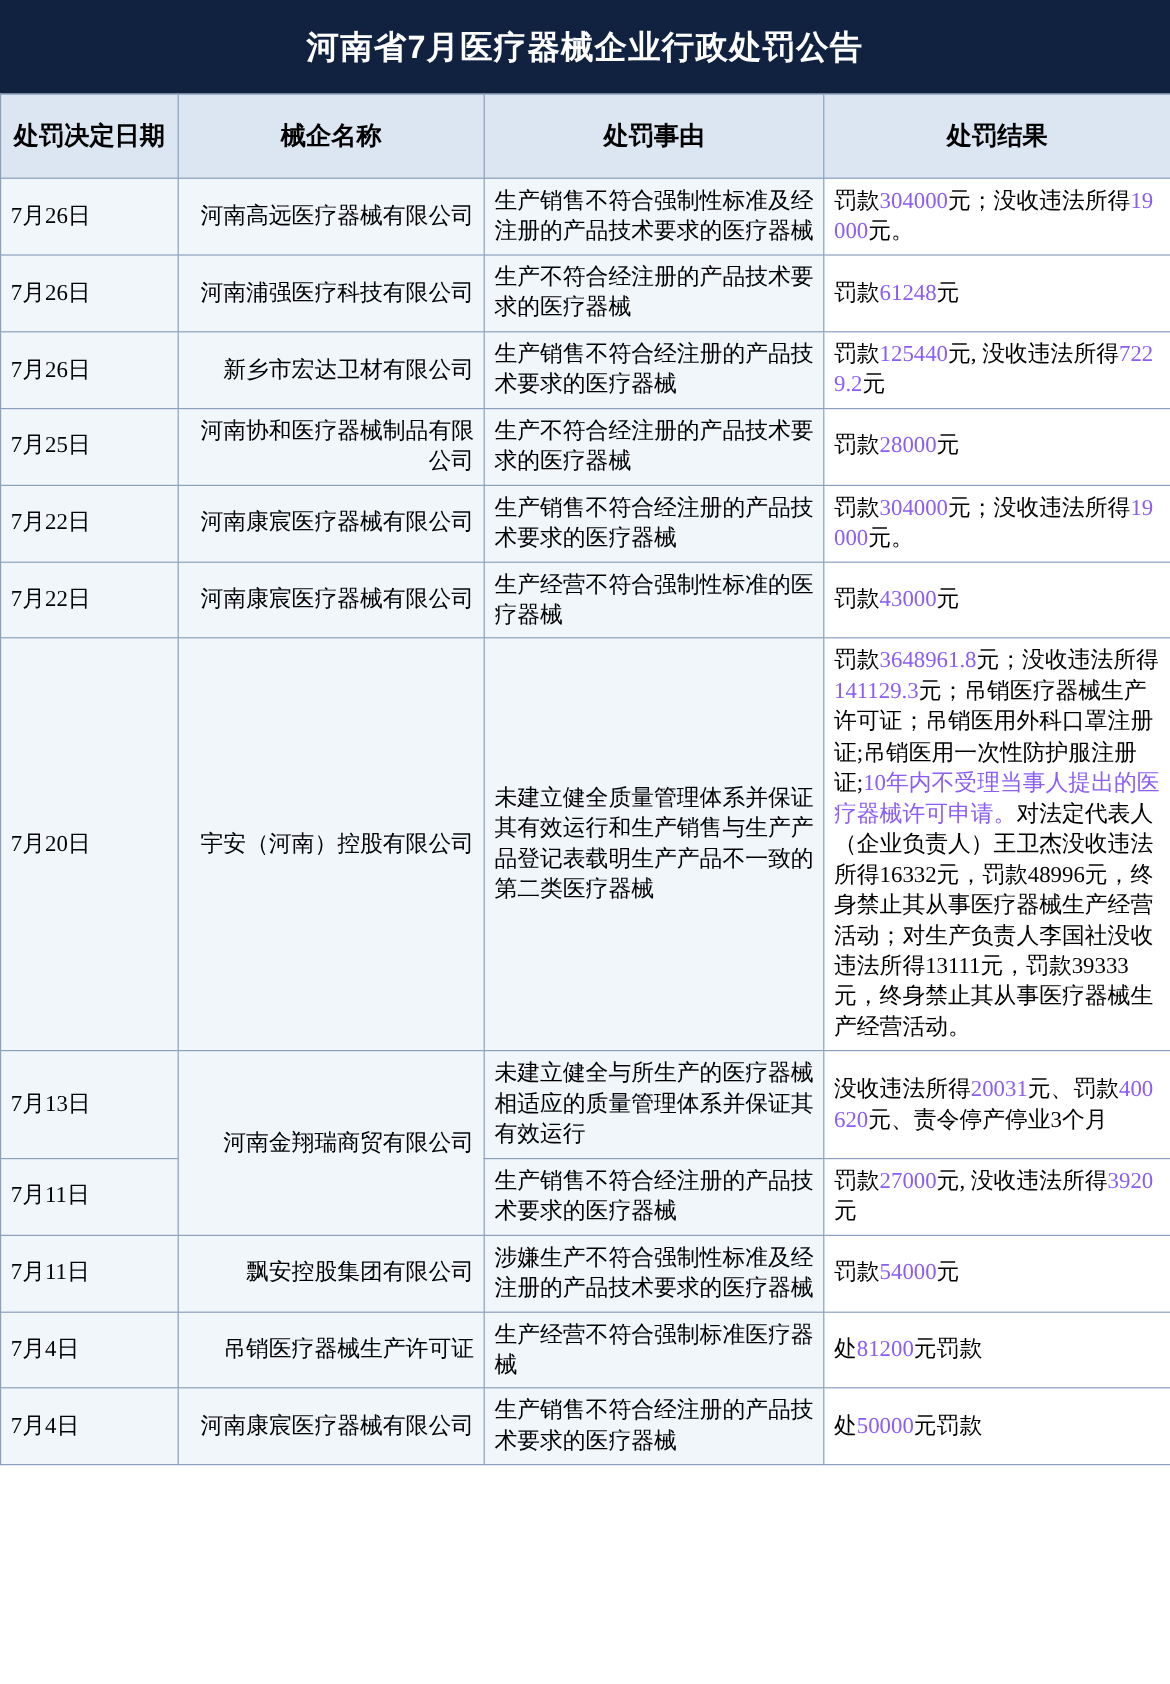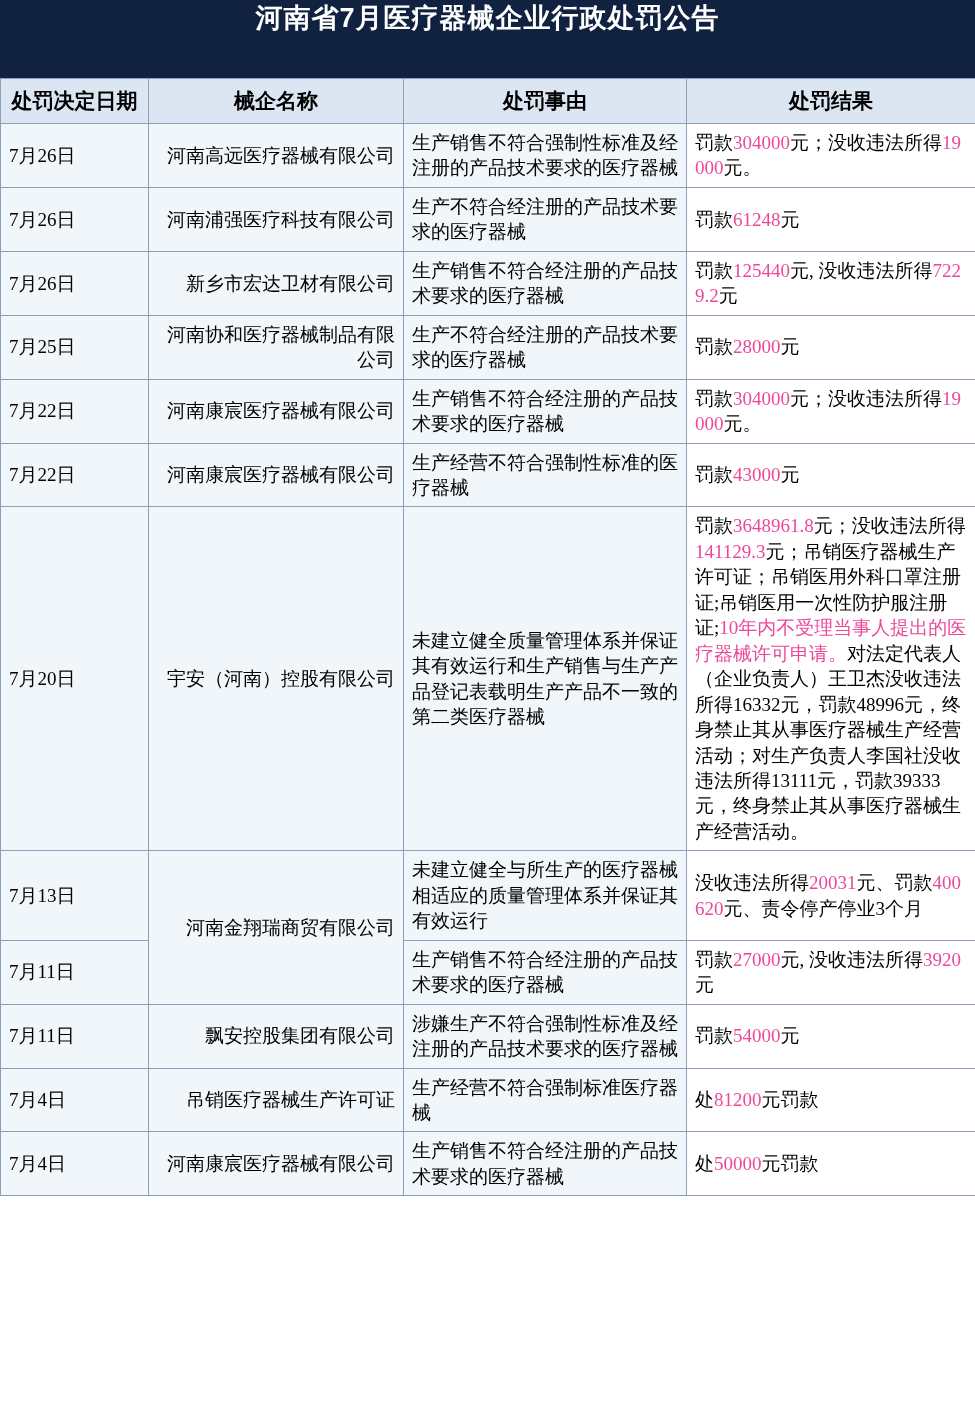--- a/index.html
+++ b/index.html
@@ -18,21 +18,21 @@
     position: relative;
     width: 975px;
     height: 1403px;
     box-sizing: border-box;
   }
   .title-bar {
     height: 78px;
     background: #112240;
     color: #ffffff;
     display: flex;
-    align-items: flex-start;
+    align-items: center;
     justify-content: center;
     font-size: 27px;
     font-weight: bold;
     letter-spacing: 1px;
     font-family: "Liberation Sans", "DejaVu Sans", sans-serif;
   }
   table.pen-table {
     width: 975px;
     border-collapse: collapse;
     table-layout: fixed;
@@ -49,21 +49,21 @@
     line-height: 1.34;
     padding: 6px 8px;
     box-sizing: border-box;
     word-break: break-all;
   }
   table.pen-table thead th {
     background: #dce6f2;
     font-weight: bold;
     text-align: center;
     font-size: 21px;
-    height: 45px;
+    height: 70px;
     padding: 4px 6px;
   }
   td.date {
     text-align: left;
     background: #f1f6fb;
     font-size: 19px;
     white-space: nowrap;
   }
   td.company {
     text-align: right;
@@ -71,21 +71,21 @@
   }
   td.reason {
     text-align: left;
     background: #f1f6fb;
   }
   td.result {
     text-align: left;
     background: #ffffff;
   }
   .hl {
-    color: #ec4899;
+    color: #8b5cf6;
   }
   .tall td {
     vertical-align: middle;
   }
 </style>
 </head>
 <body>
 
 <div class="page">
 

